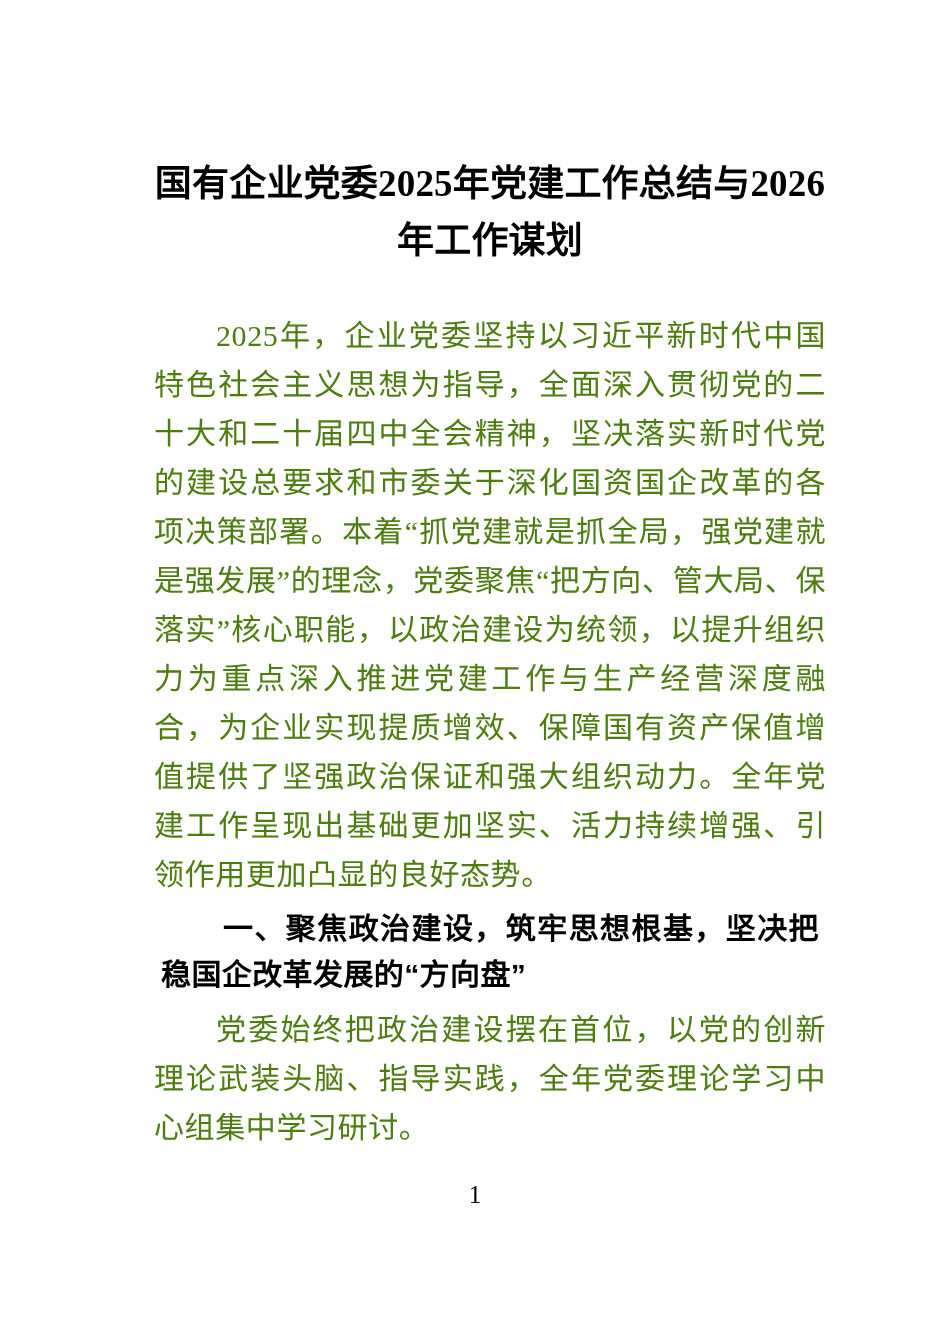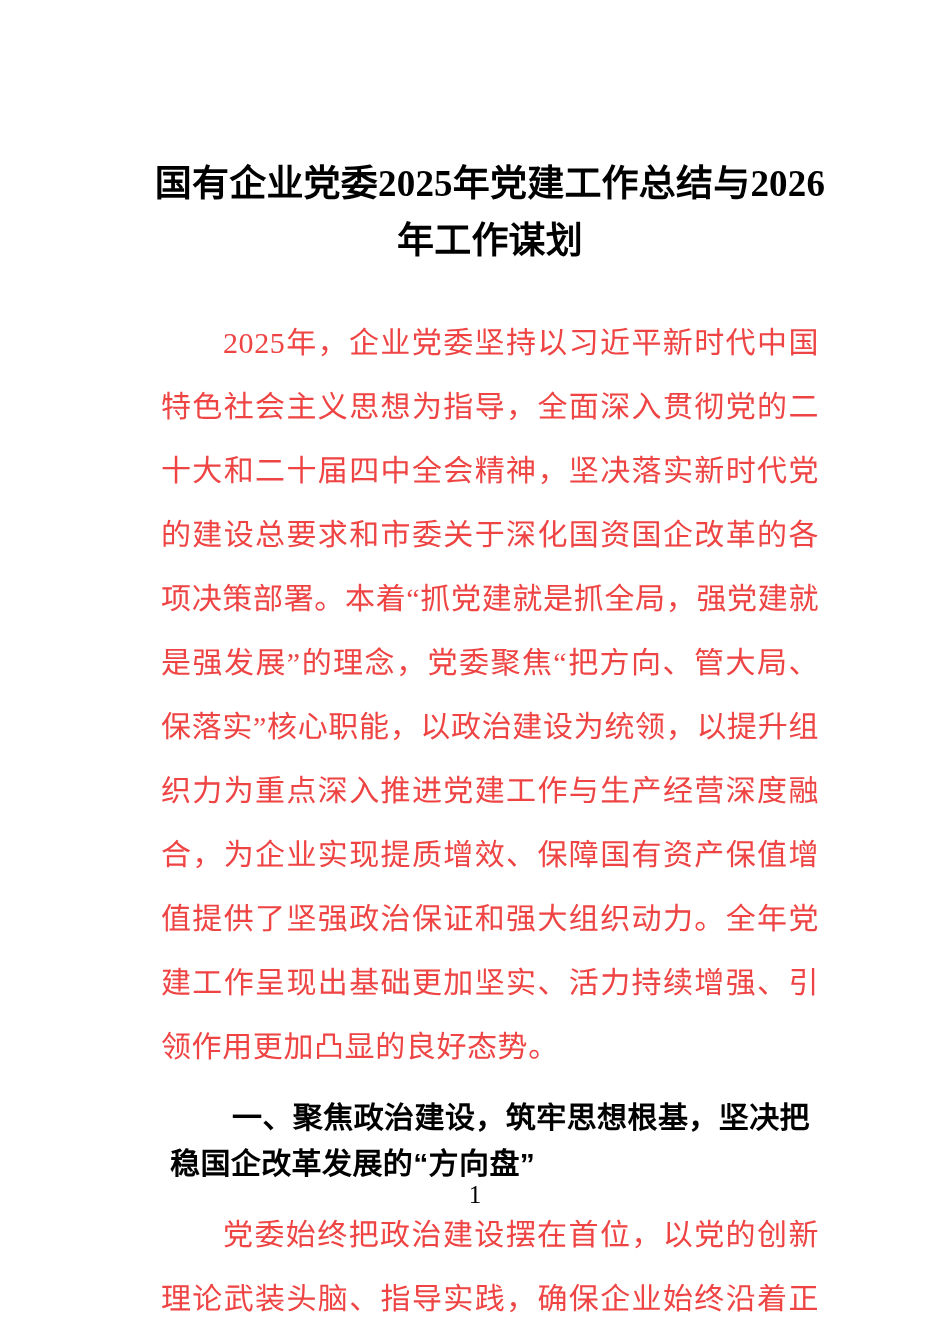--- a/index.html
+++ b/index.html
@@ -38,42 +38,42 @@
     font-weight: bold;
     font-size: 37px;
     line-height: 57px;
     text-align: center;
     letter-spacing: 0.2px;
     color: #000;
   }
 
   
   .para {
-    margin: 7px;
+    margin: 0;
     font-family: "Liberation Serif", "DejaVu Serif", serif;
     font-size: 30px;
-    line-height: 64px;
+    line-height: 49px;
     text-align: justify;
     text-justify: inter-ideograph;
     text-indent: 62px;
-    color: #ef4444;
+    color: #4d7c0f;
     letter-spacing: 0.6px;
   }
 
   .para-lead {
     margin-top: 42px;
   }
 
   .para-gap {
     margin-top: 0;
   }
 
   
   .section-heading {
-    margin: 16px;
+    margin: 7px;
     font-family: "Liberation Sans", "DejaVu Sans", sans-serif;
     font-weight: bold;
     font-size: 30px;
     line-height: 46px;
     text-align: justify;
     text-justify: inter-ideograph;
     text-indent: 62px;
     color: #000;
     letter-spacing: 0.4px;
   }
@@ -102,20 +102,20 @@
 <div class="page">
 
   <div class="content">
 
     <h1 class="doc-title">国有企业党委2025年党建工作总结与2026年工作谋划</h1>
 
     <p class="para para-lead">2025年，企业党委坚持以习近平新时代中国特色社会主义思想为指导，全面深入贯彻党的二十大和二十届四中全会精神，坚决落实新时代党的建设总要求和市委关于深化国资国企改革的各项决策部署。本着“抓党建就是抓全局，强党建就是强发展”的理念，党委聚焦“把方向、管大局、保落实”核心职能，以政治建设为统领，以提升组织力为重点深入推进党建工作与生产经营深度融合，为企业实现提质增效、保障国有资产保值增值提供了坚强政治保证和强大组织动力。全年党建工作呈现出基础更加坚实、活力持续增强、引领作用更加凸显的良好态势。</p>
 
     <h2 class="section-heading">一、聚焦政治建设，筑牢思想根基，坚决把稳国企改革发展的“方向盘”</h2>
 
-    <p class="para para-gap">党委始终把政治建设摆在首位，以党的创新理论武装头脑、指导实践，确保企业始终沿着正确的政治方向前进。</p>
+    <p class="para para-gap">党委始终把政治建设摆在首位，以党的创新理论武装头脑、指导实践，全年党委理论学习中心组集中学习研讨。</p>
 
 
   </div>
 
   <div class="page-number">1</div>
 
 </div>
 
 </body></html>

